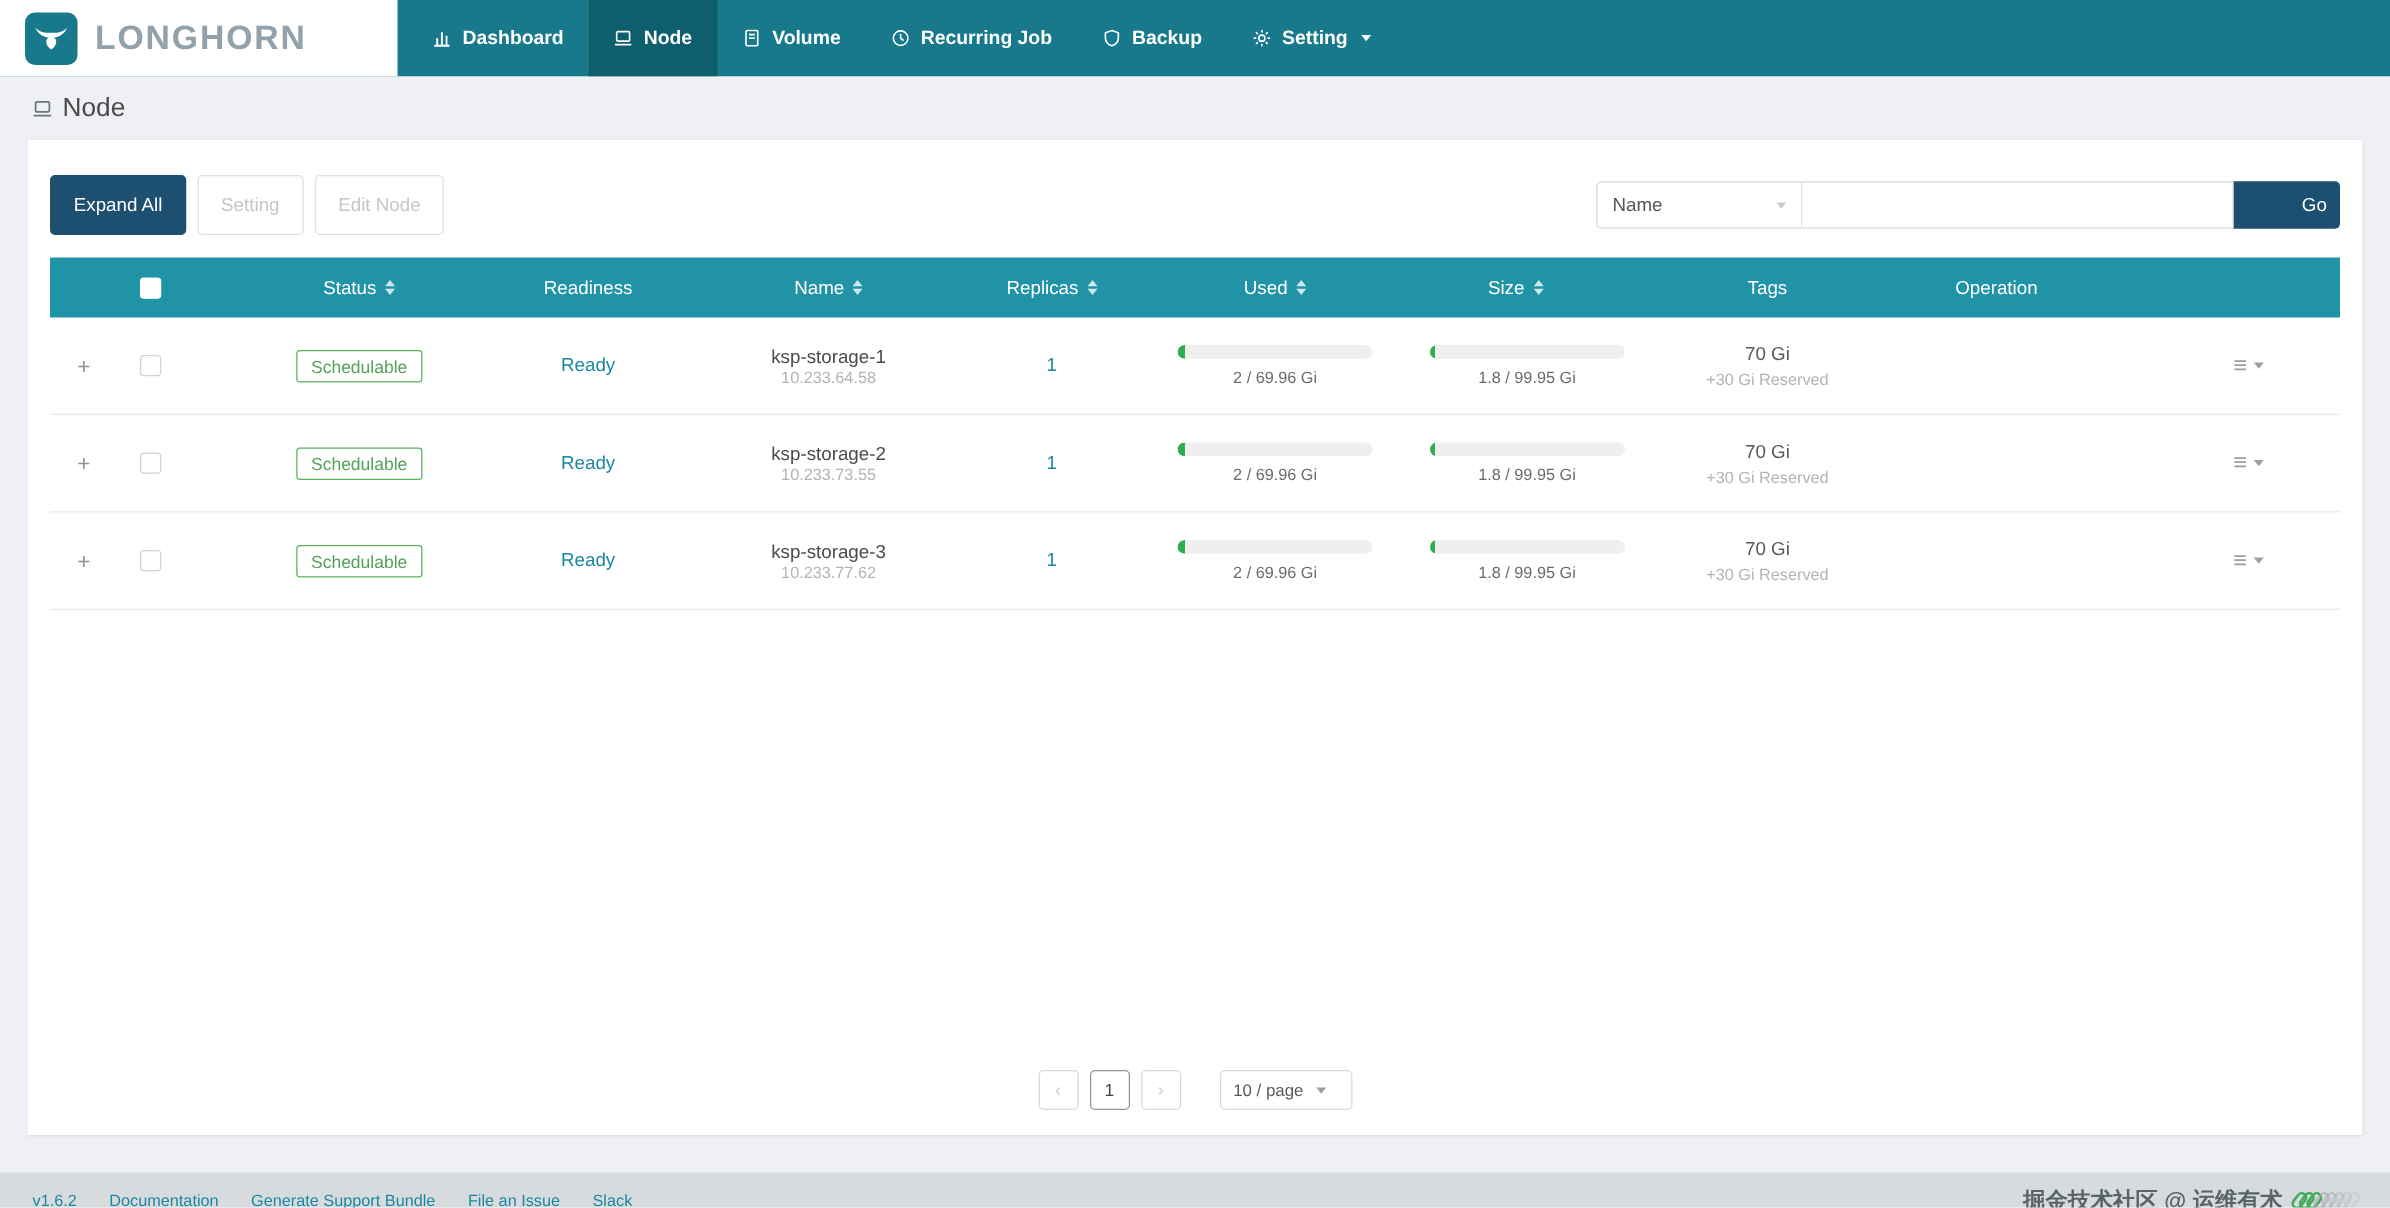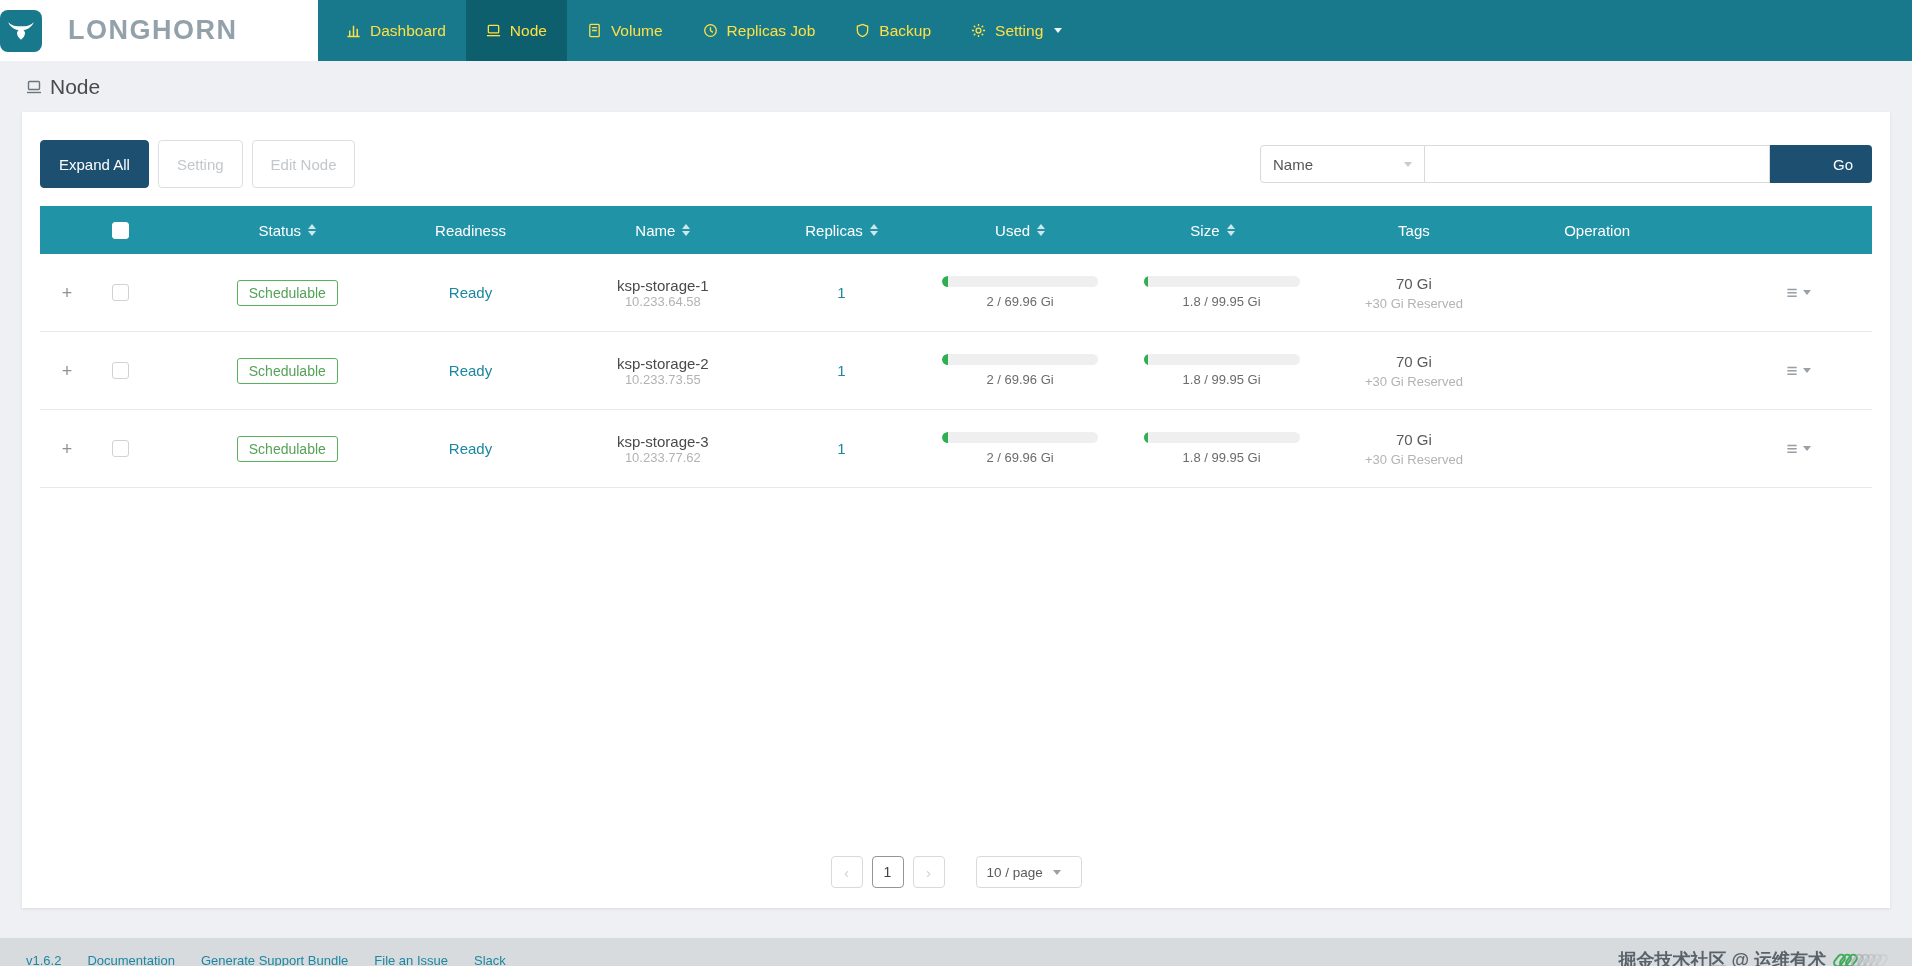--- a/index.html
+++ b/index.html
@@ -20,44 +20,46 @@
     background: #17798b;
     display: flex;
     align-items: stretch;
     flex: none;
   }
   .logo-area {
     width: 318px;
     background: #ffffff;
     display: flex;
     align-items: center;
-    gap: 26px;
+    padding-left: 20px;
+    gap: 14px;
     flex: none;
   }
   .logo-box {
     width: 42px; height: 42px;
     background: #17798b;
     border-radius: 8px;
     display: flex; align-items: center; justify-content: center;
     flex: none;
   }
   .brand-name {
     font-size: 27px;
     font-weight: bold;
     letter-spacing: 1.5px;
     color: #93a1ab;
   }
   .nav-items { display: flex; align-items: stretch; margin-left: 8px; }
   .nav-item {
     display: flex; align-items: center;
     padding: 0 20px;
-    color: #fde047;
+    color: #ffffff;
     font-size: 15.5px;
     gap: 9px;
     cursor: pointer;
+    font-weight: bold;
   }
   .nav-item.active { background: #0d5f6d; }
   .nav-icon { display: inline-flex; align-items: center; }
   .nav-chev {
     width: 0; height: 0; margin-left: 2px;
     border-left: 4.5px solid transparent;
     border-right: 4.5px solid transparent;
     border-top: 5.5px solid rgba(255,255,255,.95);
   }
 
@@ -117,21 +119,21 @@
   .search-input {
     width: 345px;
     border: 1px solid #d9d9d9;
     border-left: none;
     padding: 0 12px;
     font-size: 15px;
     outline: none;
     color: #444;
   }
   .go-btn {
-    width: 102px;
+    width: 85px;
     background: #1d4f71; color: #fff;
     border: none; border-radius: 0 4px 4px 0;
     font-size: 15px;
     padding-left: 44px;
   }
   .chev {
     width: 0; height: 0; display: inline-block;
     border-left: 4.5px solid transparent;
     border-right: 4.5px solid transparent;
     border-top: 5px solid #9aa0a6;
@@ -329,21 +331,21 @@
       </span>
       <span>Volume</span>
     </div>
     <div class="nav-item">
       <span class="nav-icon">
         <svg width="15" height="15" viewBox="0 0 16 16" fill="none" stroke="currentColor" stroke-width="1.4">
             <circle cx="8" cy="8" r="6.2"></circle>
             <path d="M8 4.5v3.7L10.6 10"></path>
           </svg>
       </span>
-      <span>Replicas Job</span>
+      <span>Recurring Job</span>
     </div>
     <div class="nav-item">
       <span class="nav-icon">
         <svg width="15" height="15" viewBox="0 0 16 16" fill="none" stroke="currentColor" stroke-width="1.4">
             <path d="M8 1.5l5.5 2v4.3c0 3.3-2.2 5.6-5.5 6.7-3.3-1.1-5.5-3.4-5.5-6.7V3.5z"></path>
           </svg>
       </span>
       <span>Backup</span>
     </div>
     <div class="nav-item">

